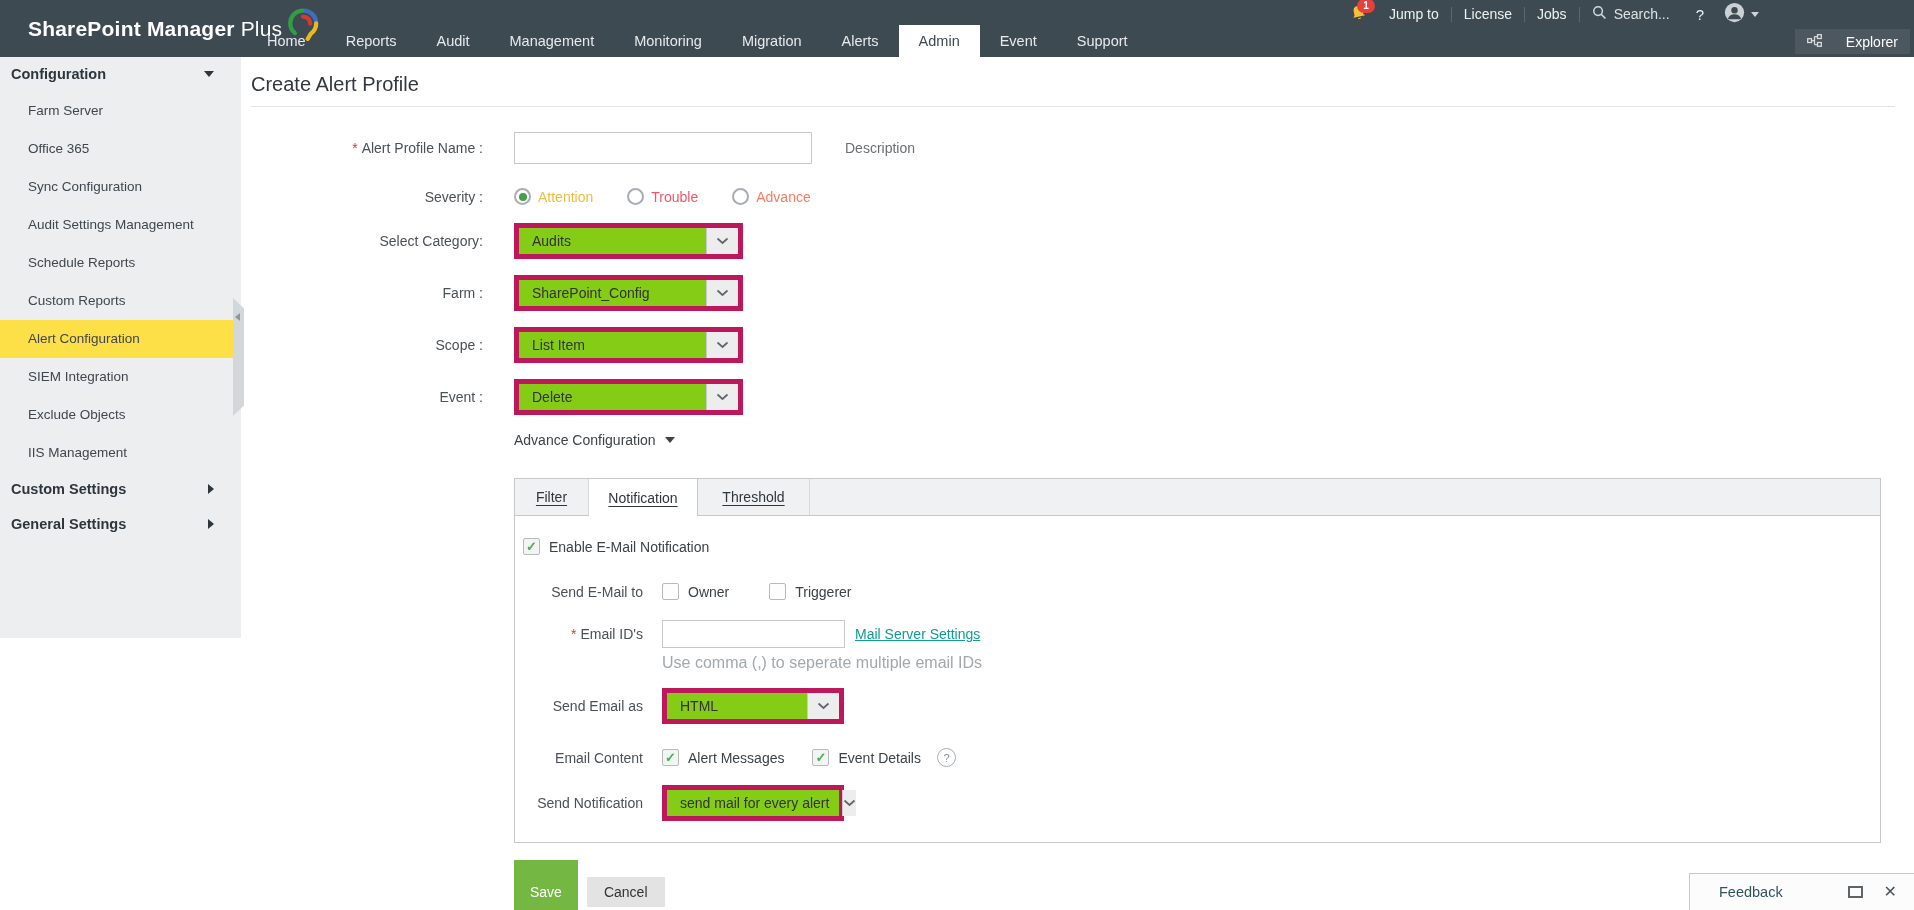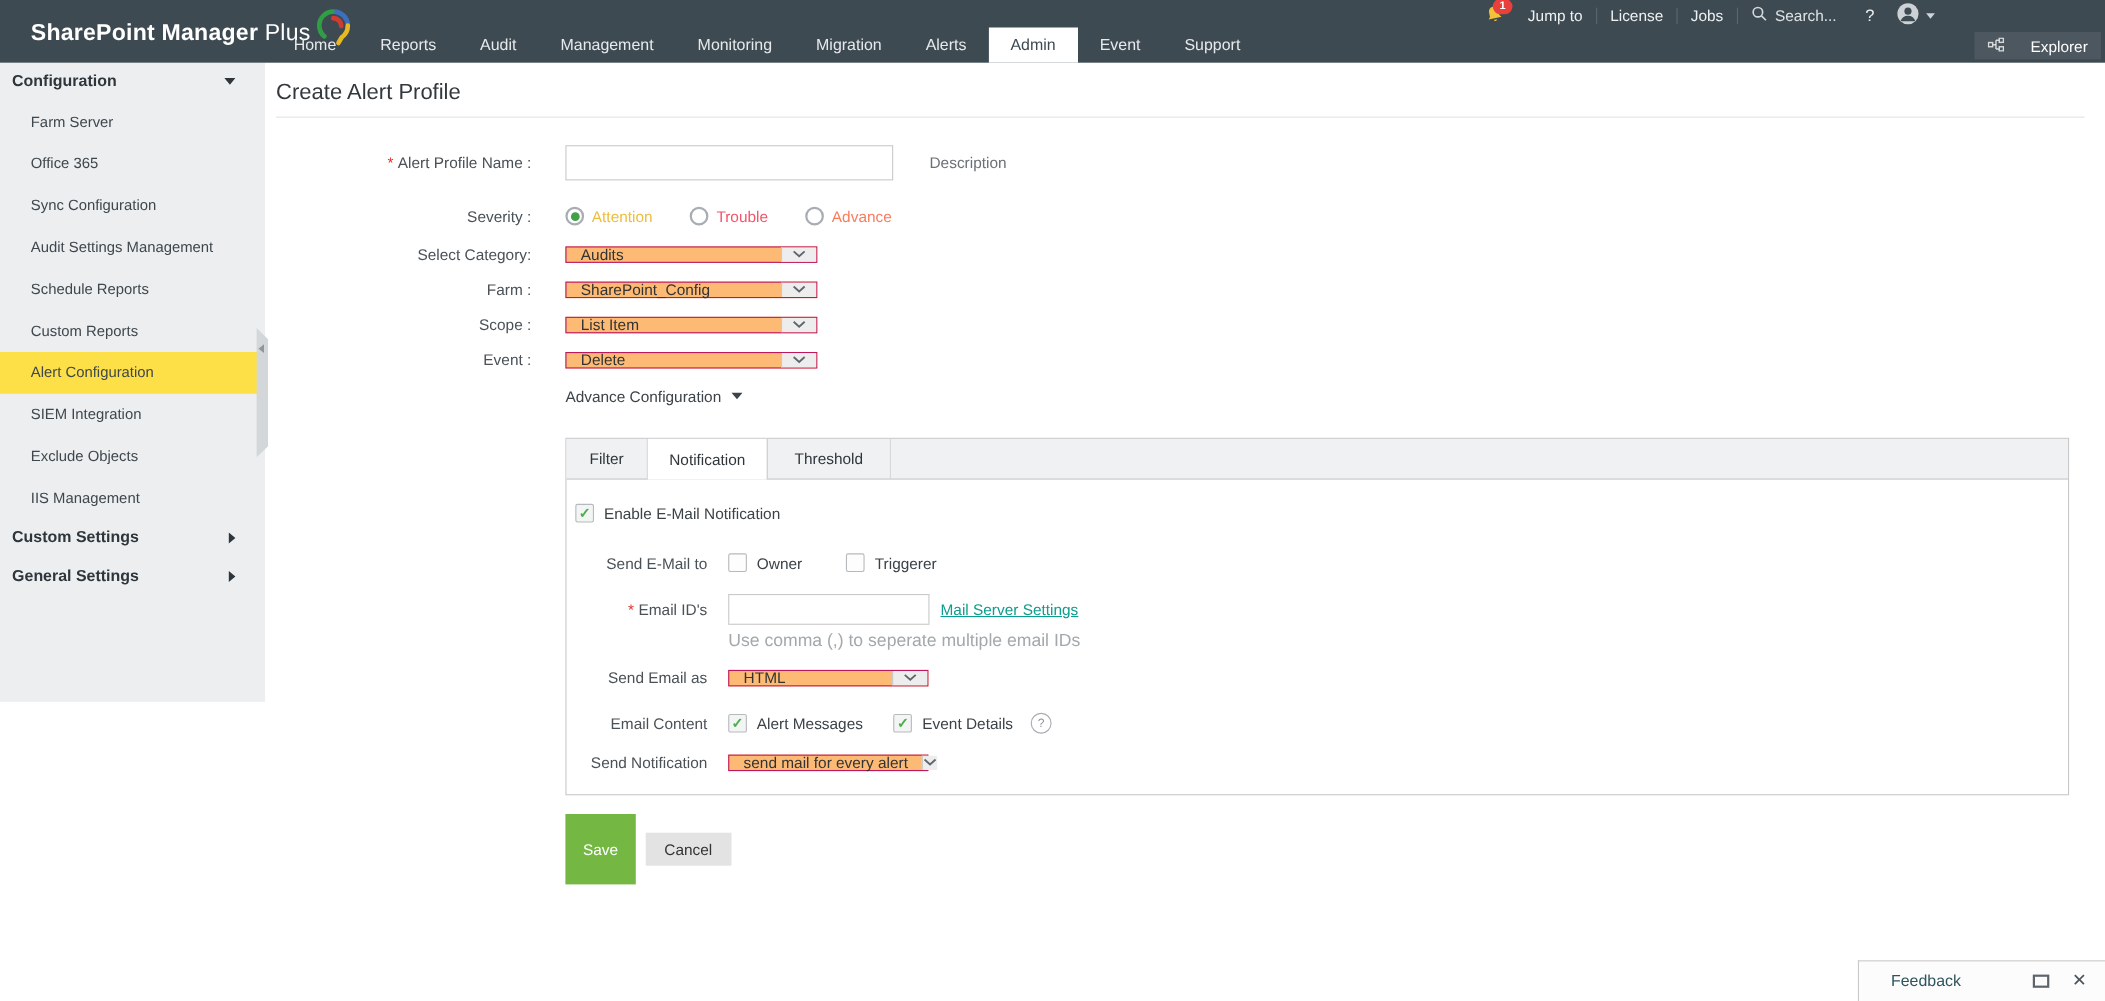--- a/index.html
+++ b/index.html
@@ -48,38 +48,38 @@
   .form{margin-top:25px}
   .frow{display:flex;align-items:center}
   .flabel{width:232px;text-align:right;font-size:14px;color:#4a5157;flex-shrink:0;white-space:nowrap}
   .fctrl{margin-left:31px;display:flex;align-items:center}
   .req{color:#e0342b;margin-right:4px}
   .mb24{margin-bottom:24px}.mb18{margin-bottom:18px}.mb16{margin-bottom:16px}.mb17{margin-bottom:17px}.mb30{margin-bottom:30px}
   .text-input{width:298px;height:32px;border:1px solid #c9c9c9;background:#fff;box-sizing:border-box;
               padding:0 10px;font-size:14px;outline:none;font-family:"Liberation Sans",sans-serif}
   .desc-label{margin-left:33px;color:#6a7076;font-size:14px}
 
-  .dd{display:flex;border:1px solid #be185d;height:15px;box-sizing:border-box;background:#fdba74;cursor:pointer}
+  .dd{display:flex;border:5px solid #be185d;height:36px;box-sizing:border-box;background:#84cc16;cursor:pointer}
   .dd-val{display:flex;align-items:center;padding:0 13px;font-size:14px;color:#333;flex:1;white-space:nowrap}
   .dd-btn{width:31px;border-left:1px solid #c9c9c9;background:#ededee;display:flex;align-items:center;justify-content:center}
   .dd229{width:229px}.dd182{width:182px}
 
   .radio{width:17px;height:17px;border:2px solid #a7adb2;border-radius:50%;box-sizing:border-box;background:#fff;
          position:relative;flex-shrink:0;cursor:pointer}
   .radio.sel::after{content:"";position:absolute;left:2.5px;top:2.5px;width:8px;height:8px;border-radius:50%;background:#43a047}
   .sev-opt{display:flex;align-items:center;margin-right:34px;cursor:pointer}
   .sev-label{margin-left:7px;font-size:14px}
 
   .advance{display:flex;align-items:center;gap:9px;font-size:14px;color:#3c4349;cursor:pointer}
   .adv-caret{width:0;height:0;border-left:5px solid transparent;border-right:5px solid transparent;border-top:6px solid #3c4349}
 
   .panel{width:1367px;border:1px solid #c8c8c8;background:#fff;box-sizing:border-box}
   .tabbar{display:flex;background:#f0f1f2;border-bottom:1px solid #c8c8c8;height:36px}
   .tab{display:flex;align-items:center;justify-content:center;font-size:14px;color:#2f363b;
-       text-underline-offset:3px;border-right:1px solid #d6d8da;cursor:pointer;box-sizing:border-box}
+       text-decoration:underline;text-underline-offset:3px;border-right:1px solid #d6d8da;cursor:pointer;box-sizing:border-box}
   .t0{width:74px}.t1{width:109px}.t2{width:112px}
   .tab.active{background:#fff;border-right:1px solid #c8c8c8;height:37px;margin-bottom:-1px}
   .panel-body{padding:22px 0 21px}
   .cb{width:17px;height:17px;border:1px solid #b6babd;border-radius:2px;background:#fdfdfd;box-sizing:border-box;
       display:flex;align-items:center;justify-content:center;cursor:pointer;flex-shrink:0}
   .cb.checked{background:#f3f4f4}
   .cb.checked::after{content:"\2713";color:#4cae4f;font-size:13px;font-weight:bold;line-height:1}
   .cb-label{margin-left:9px;font-size:14px;color:#3b4248;white-space:nowrap}
   .enable-row{display:flex;align-items:center;padding-left:8px;margin-bottom:28px}
   .nrow{display:flex;align-items:center}

